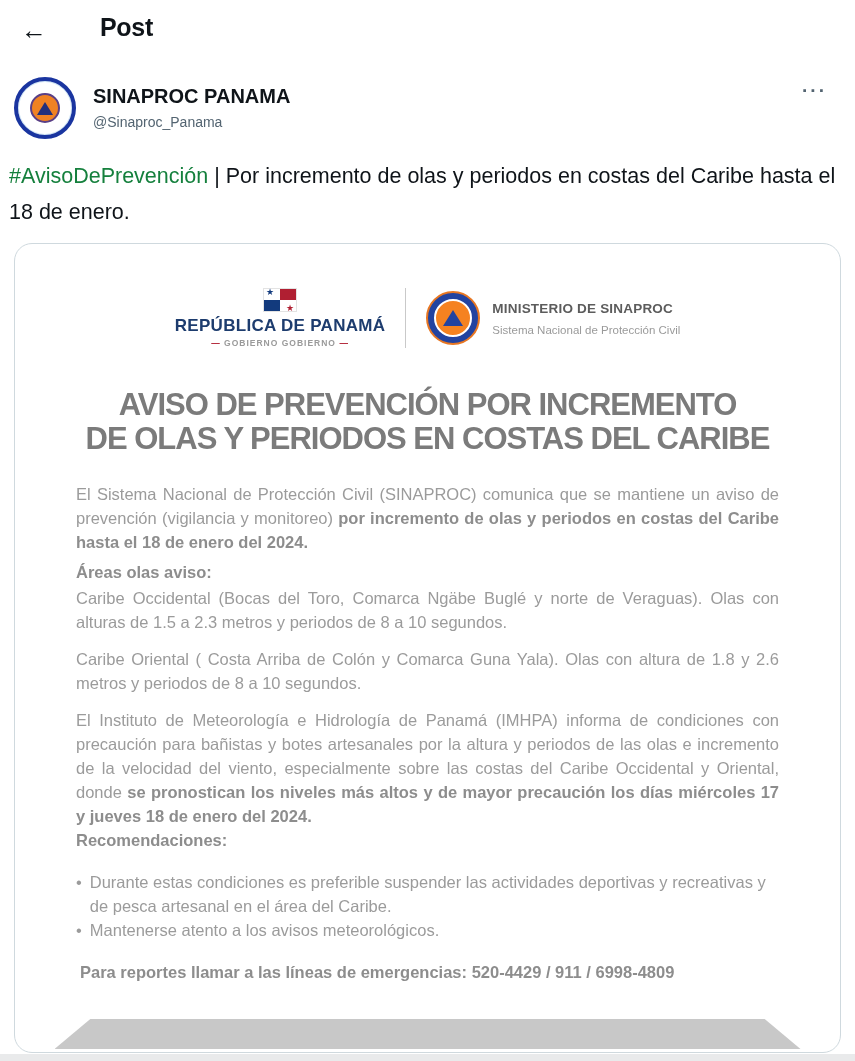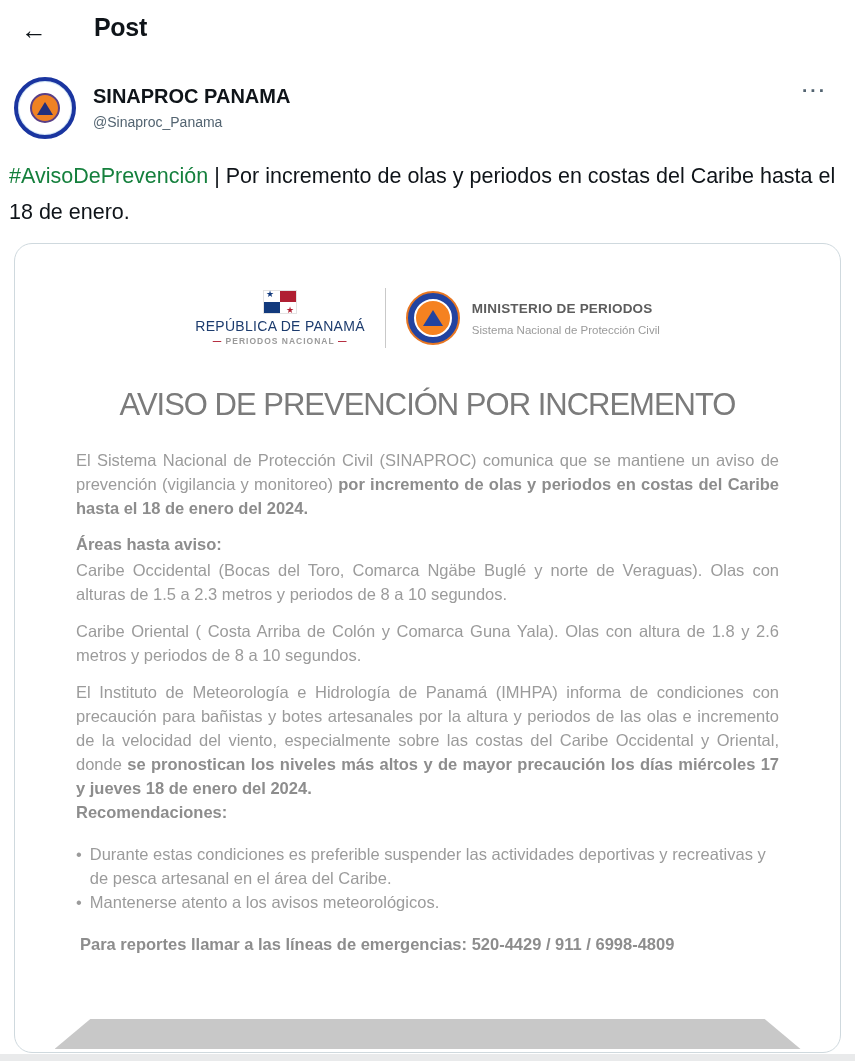--- a/index.html
+++ b/index.html
@@ -5,21 +5,21 @@
   * { margin:0; padding:0; box-sizing:border-box; }
   html,body { width:855px; height:1061px; background:#ffffff; overflow:hidden;
               font-family:"Liberation Sans", sans-serif; }
   .stage { position:relative; width:855px; height:1061px; background:#fff; }
 
   
   .topbar { position:absolute; left:0; top:0; width:855px; height:60px; }
   .back-btn { position:absolute; left:16px; top:12px; width:36px; height:36px;
               font-size:26px; font-weight:700; color:#0f1419; display:flex;
               align-items:center; justify-content:center; cursor:pointer; border-radius:50%; }
-  .page-title { position:absolute; left:94px; top:13px; font-size:25px; font-weight:800;
+  .page-title { position:absolute; left:100px; top:13px; font-size:25px; font-weight:800;
                 color:#0f1419; letter-spacing:-0.3px; }
 
   
   .avatar { position:absolute; left:14px; top:77px; width:62px; height:62px;
             border-radius:50%; background:#fff; border:4px solid #1a35a0;
             display:flex; align-items:center; justify-content:center; cursor:pointer;
             box-shadow:0 0 0 1px #cfe6f5 inset; }
   .avatar-core { width:30px; height:30px; border-radius:50%; background:#f08223;
                  border:2px solid #5a3f86; display:flex; align-items:center; justify-content:center; }
   .avatar-tri { width:0; height:0; border-left:8px solid transparent;
@@ -44,42 +44,42 @@
   .gov-logo { text-align:center; }
   .flag { width:34px; height:24px; margin:0 auto 4px auto; display:grid;
           grid-template-columns:1fr 1fr; grid-template-rows:1fr 1fr;
           border:1px solid #e3e3e3; }
   .flag .q1 { background:#fff; position:relative; }
   .flag .q1::after { content:"★"; position:absolute; left:2px; top:-2px; font-size:9px; color:#123a7d; }
   .flag .q2 { background:#b01f32; }
   .flag .q3 { background:#123a7d; }
   .flag .q4 { background:#fff; position:relative; }
   .flag .q4::after { content:"★"; position:absolute; right:2px; bottom:-2px; font-size:9px; color:#b01f32; }
-  .gov-name { font-size:14px; font-weight:400; color:#1d3c6e; letter-spacing:0.3px; }
+  .gov-name { font-size:17px; font-weight:700; color:#1d3c6e; letter-spacing:0.3px; }
   .gov-sub { font-size:8.5px; color:#9a9a9a; font-weight:700; letter-spacing:1px; margin-top:2px; }
   .gov-sub .dash { color:#b01f32; }
   .v-divider { width:1px; height:60px; background:#c9c9c9; }
   .ministry { display:flex; align-items:center; gap:12px; }
   .sp-logo { width:54px; height:54px; border-radius:50%; background:#2243a0;
              border:2px solid #e87722; display:flex; align-items:center; justify-content:center; }
   .sp-core { width:38px; height:38px; border-radius:50%; background:#f58220;
              border:2px solid #ffffff; display:flex; align-items:center; justify-content:center; }
   .sp-tri { width:0; height:0; border-left:10px solid transparent; border-right:10px solid transparent;
             border-bottom:16px solid #2243a0; }
   .min-name { font-size:13.5px; font-weight:800; color:#5c5c5c; letter-spacing:0.2px; }
   .min-sub { font-size:11.5px; color:#9a9a9a; margin-top:8px; }
 
-  .flyer-title { margin-top:40px; text-align:center; font-weight:400; color:#7b7b7b;
+  .flyer-title { margin-top:40px; text-align:center; font-weight:700; color:#7b7b7b;
                  font-size:31px; line-height:34px; letter-spacing:-1px;
                  font-family:"Liberation Sans", sans-serif; }
 
   .flyer-body { padding:26px 61px 0 61px; color:#9b9b9b; font-size:16.5px; line-height:24px; }
   .flyer-body strong, .flyer-body .bold { font-weight:700; color:#8d8d8d; }
   .jp { text-align:justify; }
-  .fp1 { margin-bottom:12px; }
+  .fp1 { margin-bottom:6px; }
   .areas-h { font-weight:700; color:#8d8d8d; margin-bottom:2px; }
   .area { margin-bottom:13px; }
   .fp2 { }
   .rec-h { font-weight:700; color:#8d8d8d; margin-bottom:18px; }
   .bullet { display:flex; gap:8px; }
   .bullet .dot { flex:0 0 auto; }
   .bullet-last { margin-bottom:18px; }
   .emergency { font-weight:700; color:#8d8d8d; margin-bottom:17px; padding-left:4px; }
 
   .footer-band { position:absolute; bottom:3px; left:50%; transform:translateX(-50%);
@@ -115,44 +115,45 @@
 
     <div class="flyer-header">
       <div class="gov-logo">
         <div class="flag">
           <div class="q1"></div>
             <div class="q2"></div>
             <div class="q3"></div>
             <div class="q4"></div>
         </div>
         <div class="gov-name">REPÚBLICA DE PANAMÁ</div>
-        <div class="gov-sub"><span class="dash">—</span> <span>PERIODOS NACIONAL</span> <span class="dash">—</span></div>
+        <div class="gov-sub"><span class="dash">—</span> <span>GOBIERNO GOBIERNO</span> <span class="dash">—</span></div>
       </div>
       <div class="v-divider"></div>
       <div class="ministry">
         <div class="sp-logo">
           <div class="sp-core">
               <div class="sp-tri"></div>
             </div>
         </div>
         <div>
-          <div class="min-name">MINISTERIO DE PERIODOS</div>
+          <div class="min-name">MINISTERIO DE SINAPROC</div>
           <div class="min-sub">Sistema Nacional de Protección Civil</div>
         </div>
       </div>
     </div>
 
     <div class="flyer-title">
       <div>AVISO DE PREVENCIÓN POR INCREMENTO</div>
+      <div>DE OLAS Y PERIODOS EN COSTAS DEL CARIBE</div>
     </div>
 
     <div class="flyer-body">
       <p class="jp fp1"><span>El Sistema Nacional de Protección Civil (SINAPROC) comunica que se mantiene un aviso de prevención (vigilancia y monitoreo) </span><strong>por incremento de olas y periodos en costas del Caribe hasta el 18 de enero del 2024.</strong></p>
 
-      <div class="areas-h">Áreas hasta aviso:</div>
+      <div class="areas-h">Áreas olas aviso:</div>
       <p class="jp area">Caribe Occidental (Bocas del Toro, Comarca Ngäbe Buglé y norte de Veraguas). Olas con alturas de 1.5 a 2.3 metros y periodos de 8 a 10 segundos.</p>
       <p class="jp area">Caribe Oriental ( Costa Arriba de Colón y Comarca Guna Yala). Olas con altura de 1.8 y 2.6 metros y periodos de 8 a 10 segundos.</p>
 
       <p class="jp fp2"><span>El Instituto de Meteorología e Hidrología de Panamá (IMHPA) informa de condiciones con precaución para bañistas y botes artesanales por la altura y periodos de las olas e incremento de la velocidad del viento, especialmente sobre las costas del Caribe Occidental y Oriental, donde </span><strong>se pronostican los niveles más altos y de mayor precaución los días miércoles 17 y jueves 18 de enero del 2024.</strong></p>
 
       <div class="rec-h">Recomendaciones:</div>
       <div class="bullet">
           <span class="dot">•</span>
           <span>Durante estas condiciones es preferible suspender las actividades deportivas y recreativas y de pesca artesanal en el área del Caribe.</span>
         </div>

